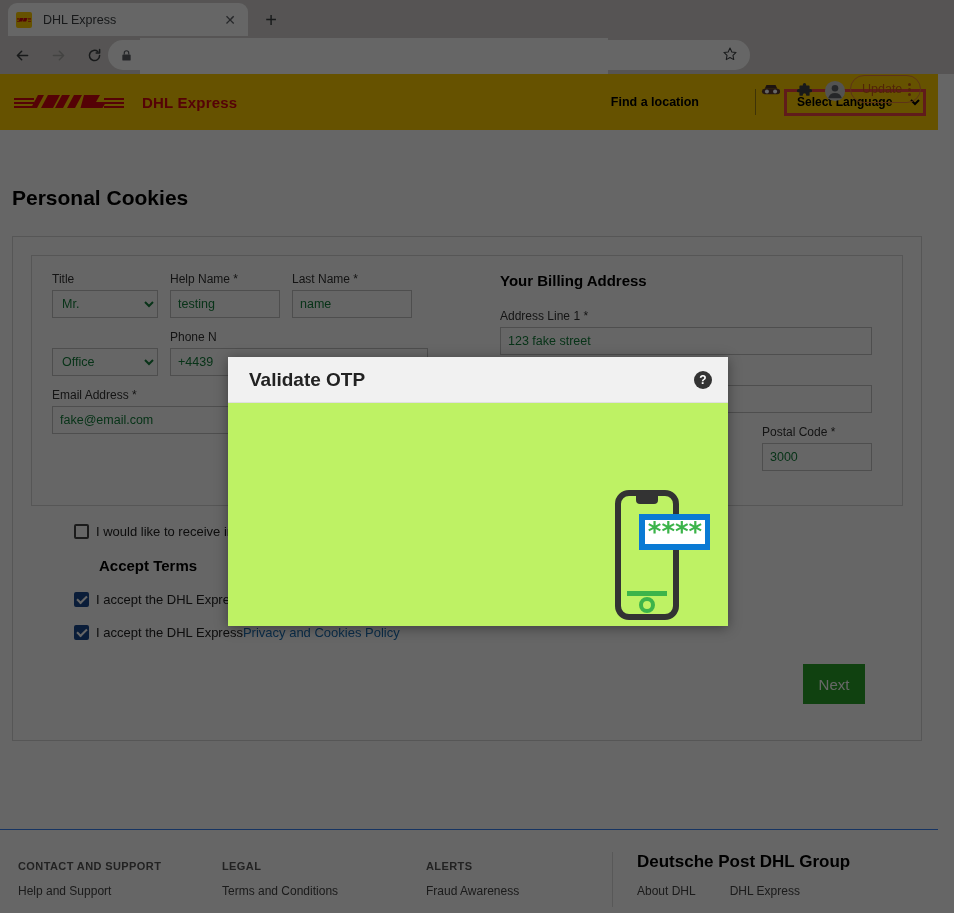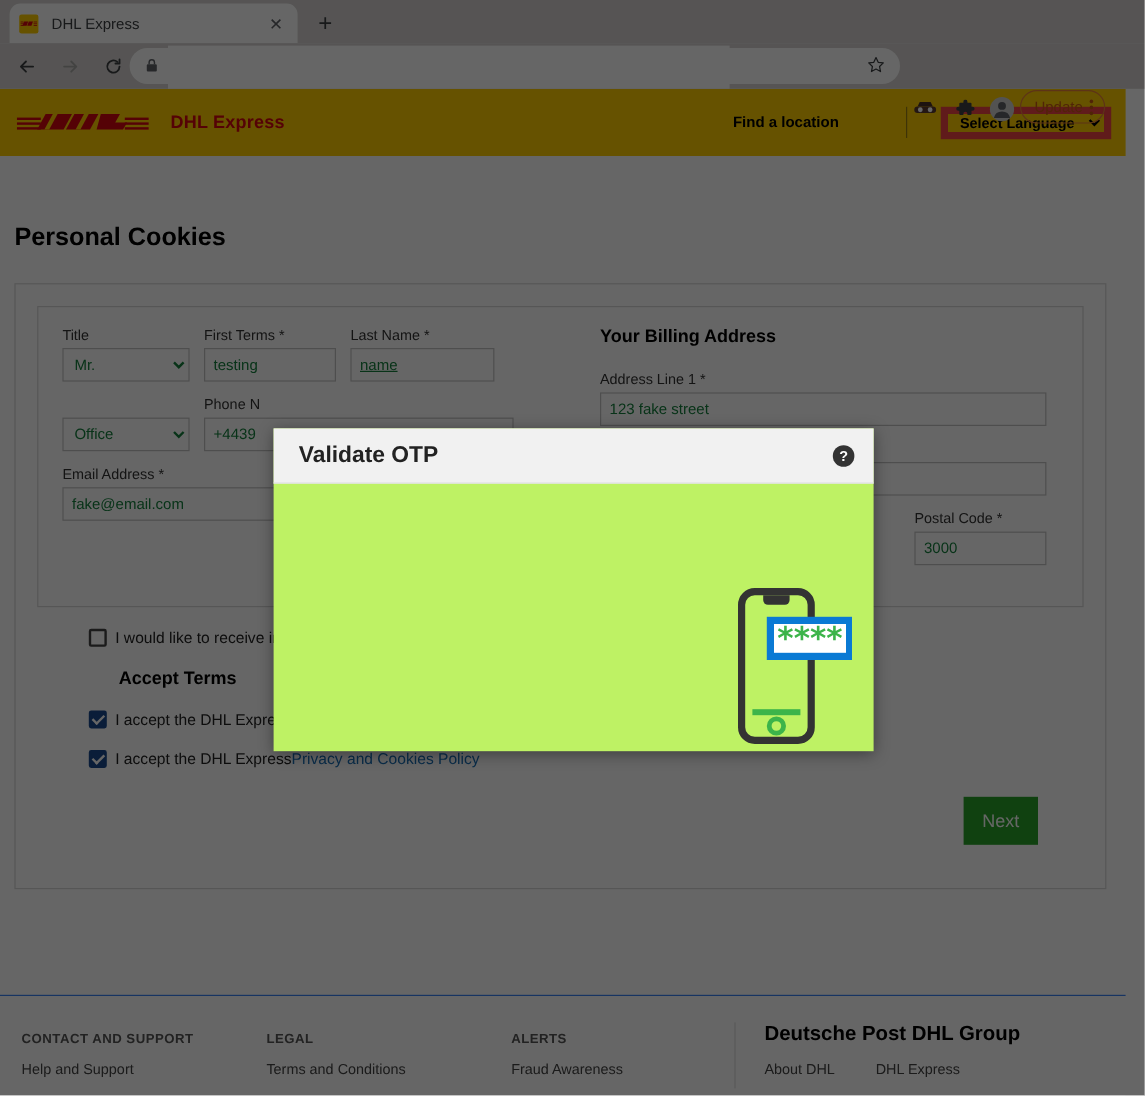--- a/index.html
+++ b/index.html
@@ -99,21 +99,21 @@
   .dhl-logo-wrap { display: flex; align-items: center; margin-left: 14px; }
   .dhl-brand {
     margin-left: 18px; font-size: 15px; font-weight: bold; color: #d40511;
     letter-spacing: .2px;
   }
   .header-right { margin-left: auto; display: flex; align-items: center; }
   .find-location { font-size: 12.5px; font-weight: bold; color: #000; cursor: pointer; }
   .hdr-divider { width: 1px; height: 26px; background: #9c8012; margin: 0 28px 0 56px; }
   .lang-select {
     width: 142px; height: 27px; margin-right: 12px;
-    border: 6px solid #ef4444; background: #ffcc00;
+    border: 3px solid #ef4444; background: #ffcc00;
     font-size: 12px; font-weight: bold; color: #000;
     font-family: "Liberation Sans", sans-serif;
     padding-left: 6px;
   }
 
   .content { position: relative; width: 938px; background: #ffffff; padding-bottom: 18px; }
   .page-title { margin: 56px 0 0 12px; font-size: 21px; font-weight: bold; color: #000; }
 
   .panel {
     margin: 26px 16px 0 12px;
@@ -272,26 +272,26 @@
             <div class="col col-left">
 
               <div class="field-row">
                 <div class="field">
                   <span class="flabel">Title</span>
                   <select class="fselect" style="width:106px">
                     <option>Mr.</option>
                   </select>
                 </div>
                 <div class="field">
-                  <span class="flabel">First Terms *</span>
+                  <span class="flabel">Help Name *</span>
                   <input class="finput" style="width: 110px;" value="testing">
                 </div>
                 <div class="field">
                   <span class="flabel">Last Name *</span>
-                  <input class="finput" style="width: 120px; text-decoration: underline;" value="name">
+                  <input class="finput" style="width: 120px;" value="name">
                 </div>
               </div>
 
               <div class="field-row" style="align-items:flex-end">
                 <div class="field">
                   <select class="fselect" style="width:106px">
                     <option>Office</option>
                   </select>
                 </div>
                 <div class="field">

